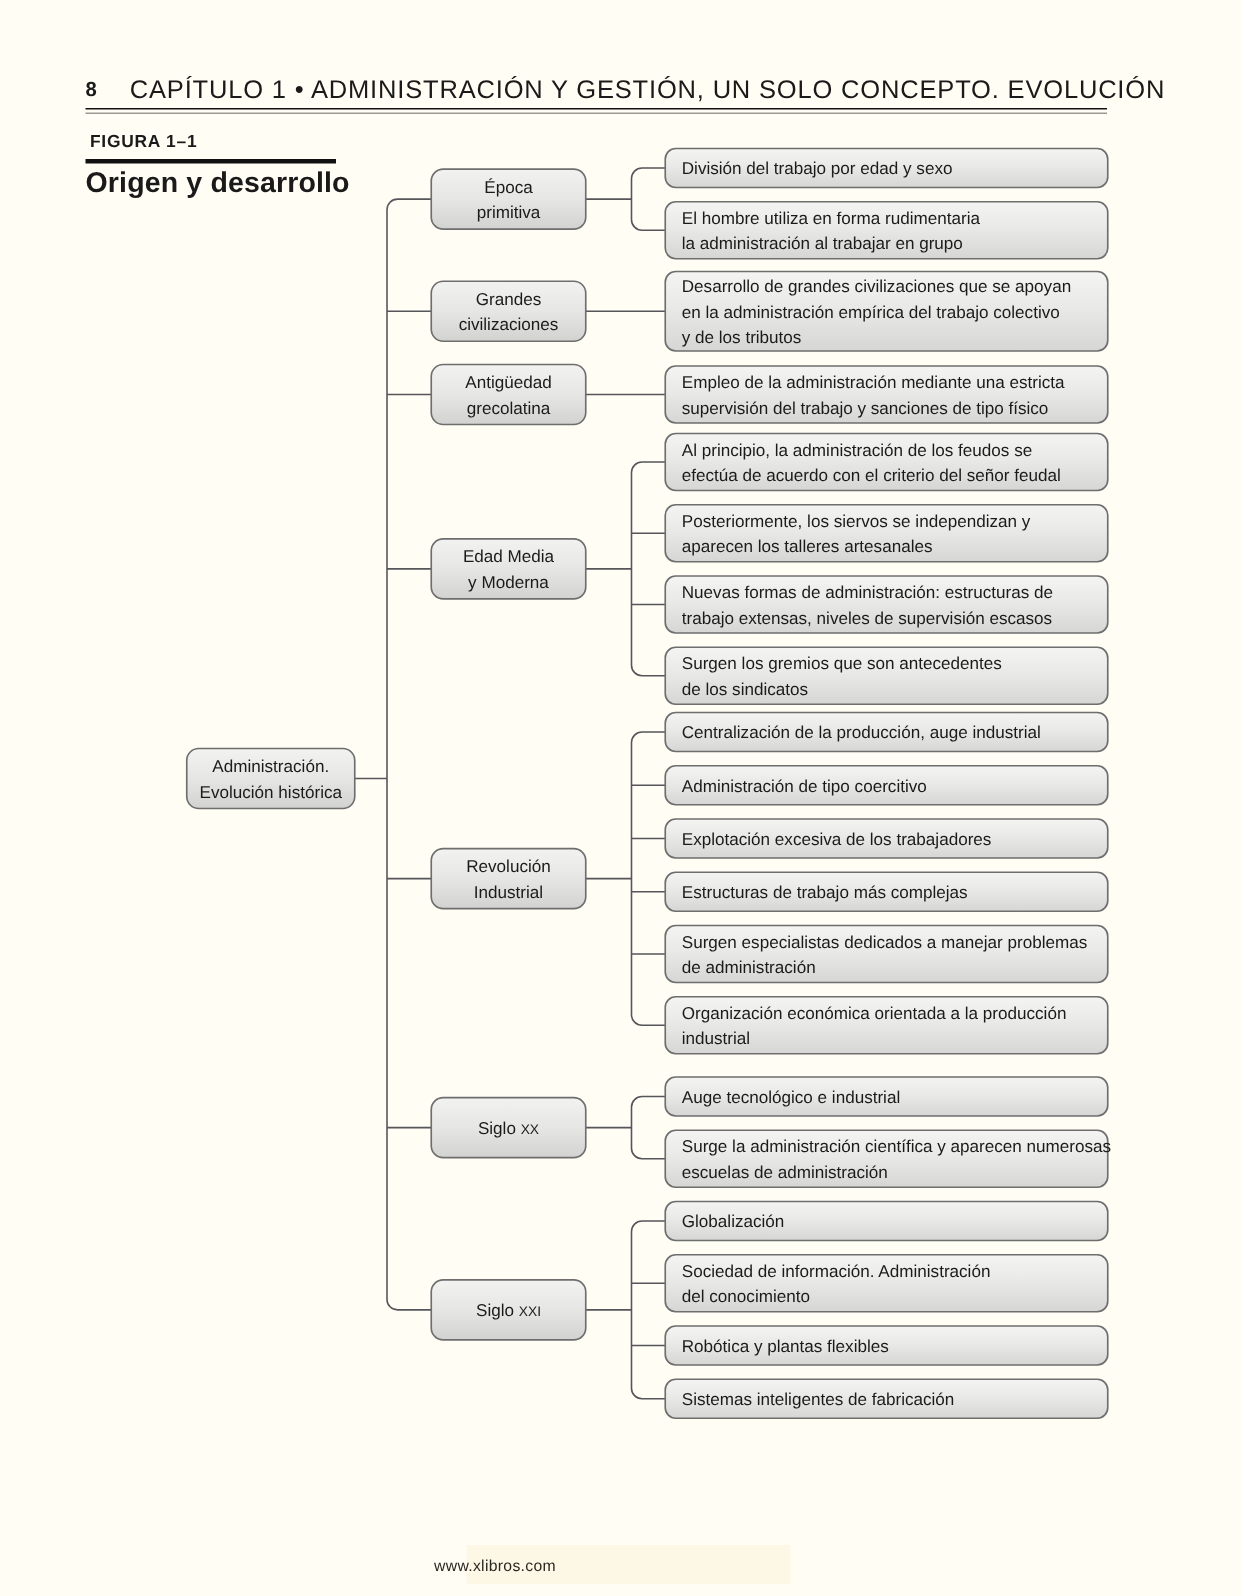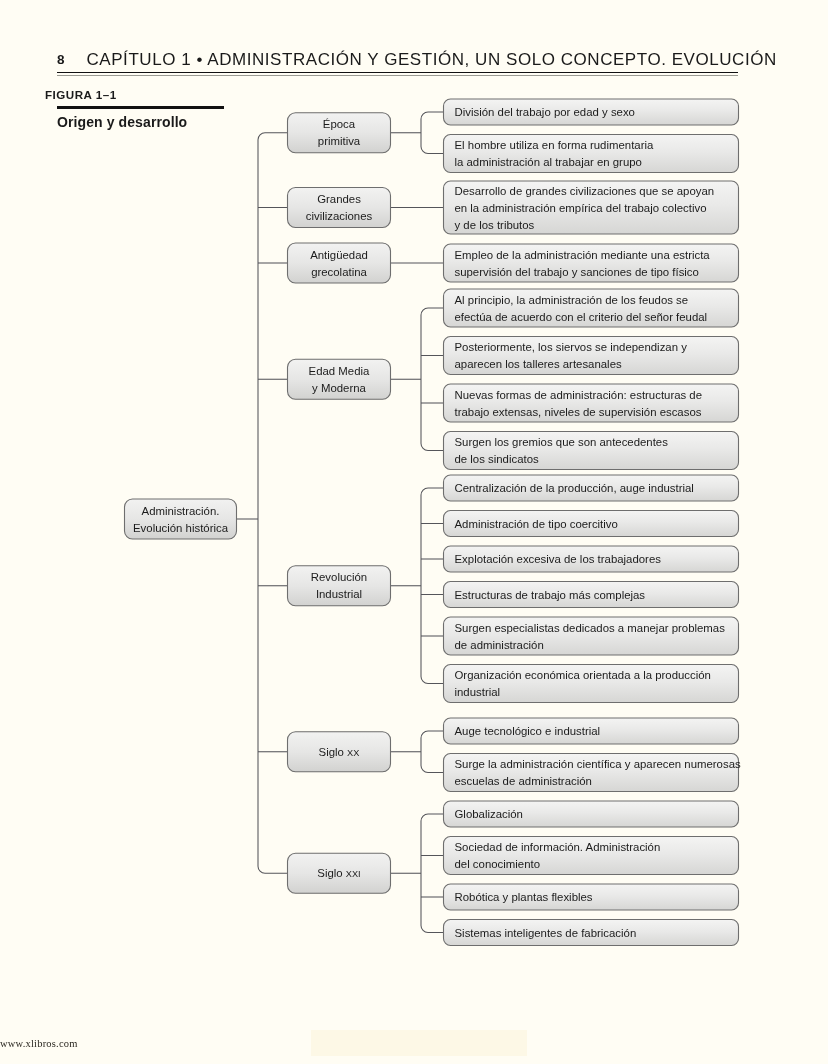--- a/index.html
+++ b/index.html
@@ -29,39 +29,39 @@
     position:absolute;left:57px;top:72px;width:681px;height:0;
     border-top:1.6px solid #111;
   }
   .headrule2{
     position:absolute;left:57px;top:75px;width:681px;height:0;
     border-top:.8px solid #9b9b93;
   }
 
   
   .figlabel{
-    position:absolute;left:45px;top:88px;
+    position:absolute;left:60px;top:88px;
     font-size:11.6px;font-weight:bold;letter-spacing:.5px;
   }
   .figrule{
     position:absolute;left:57px;top:106px;width:167px;height:0;
     border-top:3.3px solid #111;
   }
   .figtitle{
     position:absolute;left:57px;top:113px;width:200px;
-    font-size:14px;font-weight:bold;line-height:19px;letter-spacing:.1px;
+    font-size:19px;font-weight:bold;line-height:19px;letter-spacing:.1px;
   }
 
   
   #diagram{position:absolute;left:0;top:0;}
 
   
   .footer{
-    position:absolute;left:0;top:1038px;width:660px;text-align:left;
-    font-family:Liberation Serif, serif;font-size:10.5px;color:#2a2720;
+    position:absolute;left:0;top:1038px;width:660px;text-align:center;
+    font-family:Liberation Sans, sans-serif;font-size:10.5px;color:#2a2720;
     letter-spacing:.2px;
   }
   .footerband{
     position:absolute;left:311px;top:1030px;width:216px;height:26px;
     background:#fdf8e6;
   }
 
   
   .nodeText{font-family:"Liberation Sans", sans-serif;font-size:11.4px;fill:#1b1b1b;}
   .sc{font-size:9.2px;}

